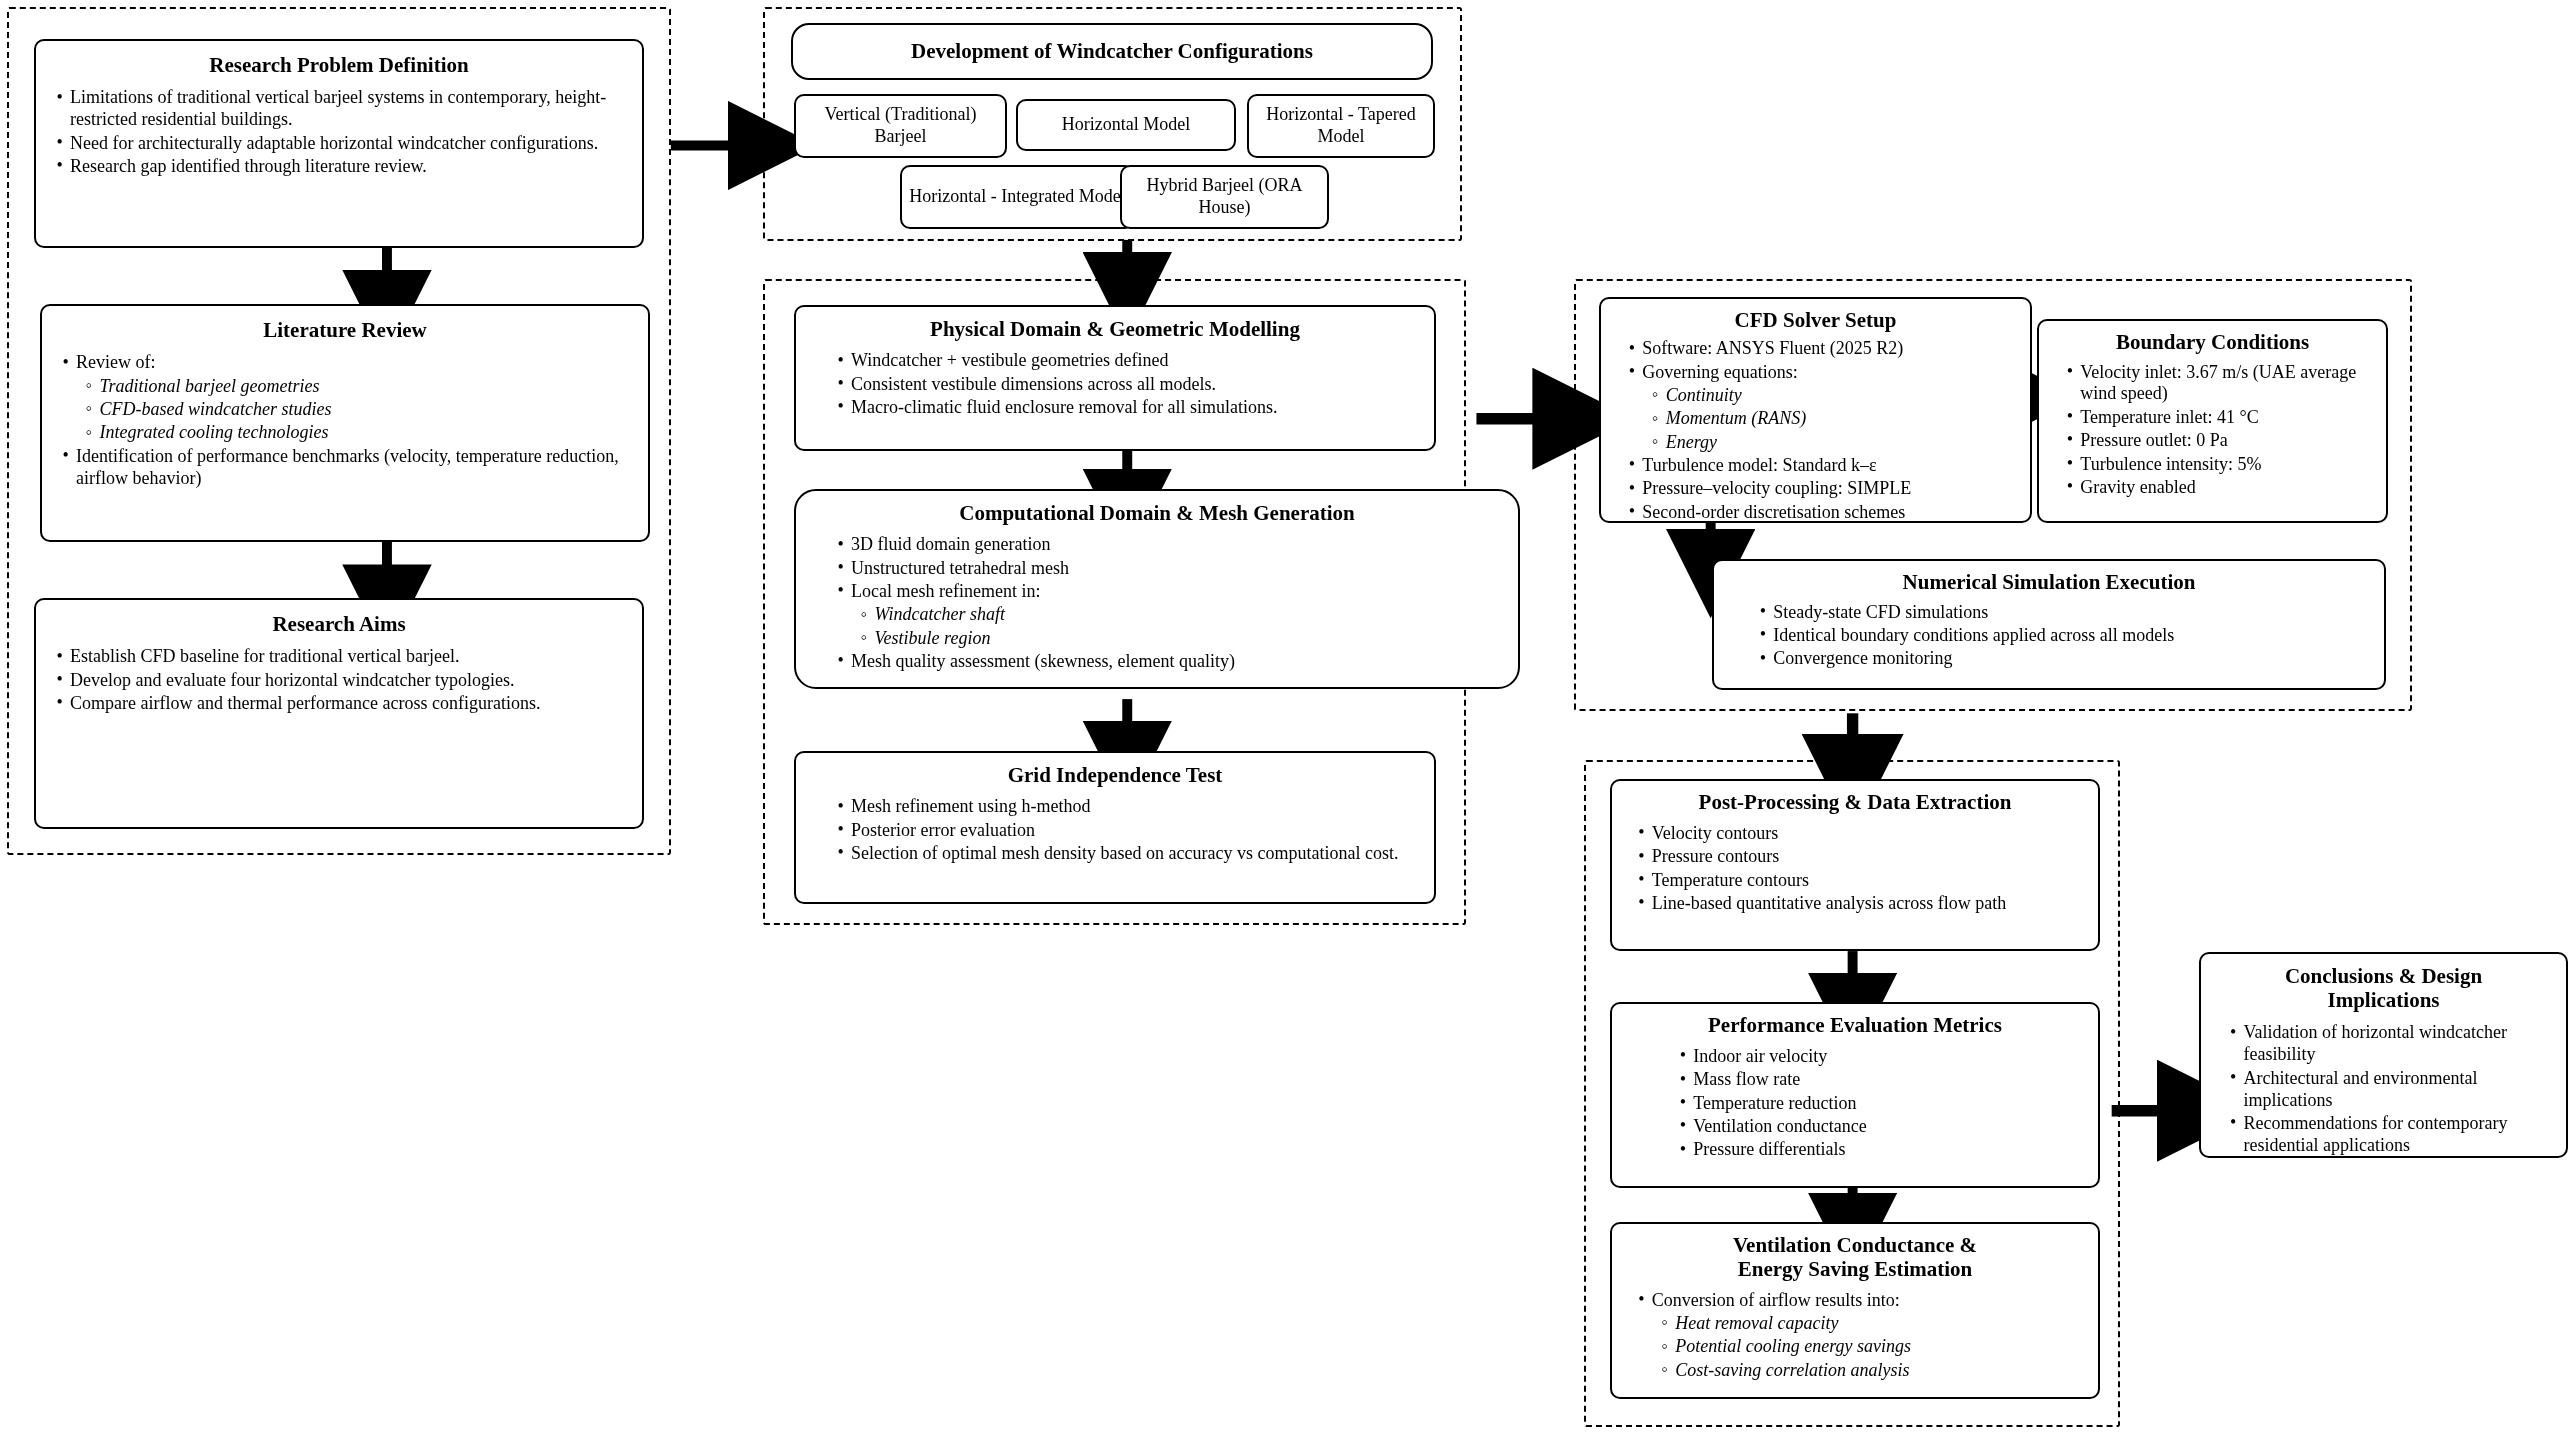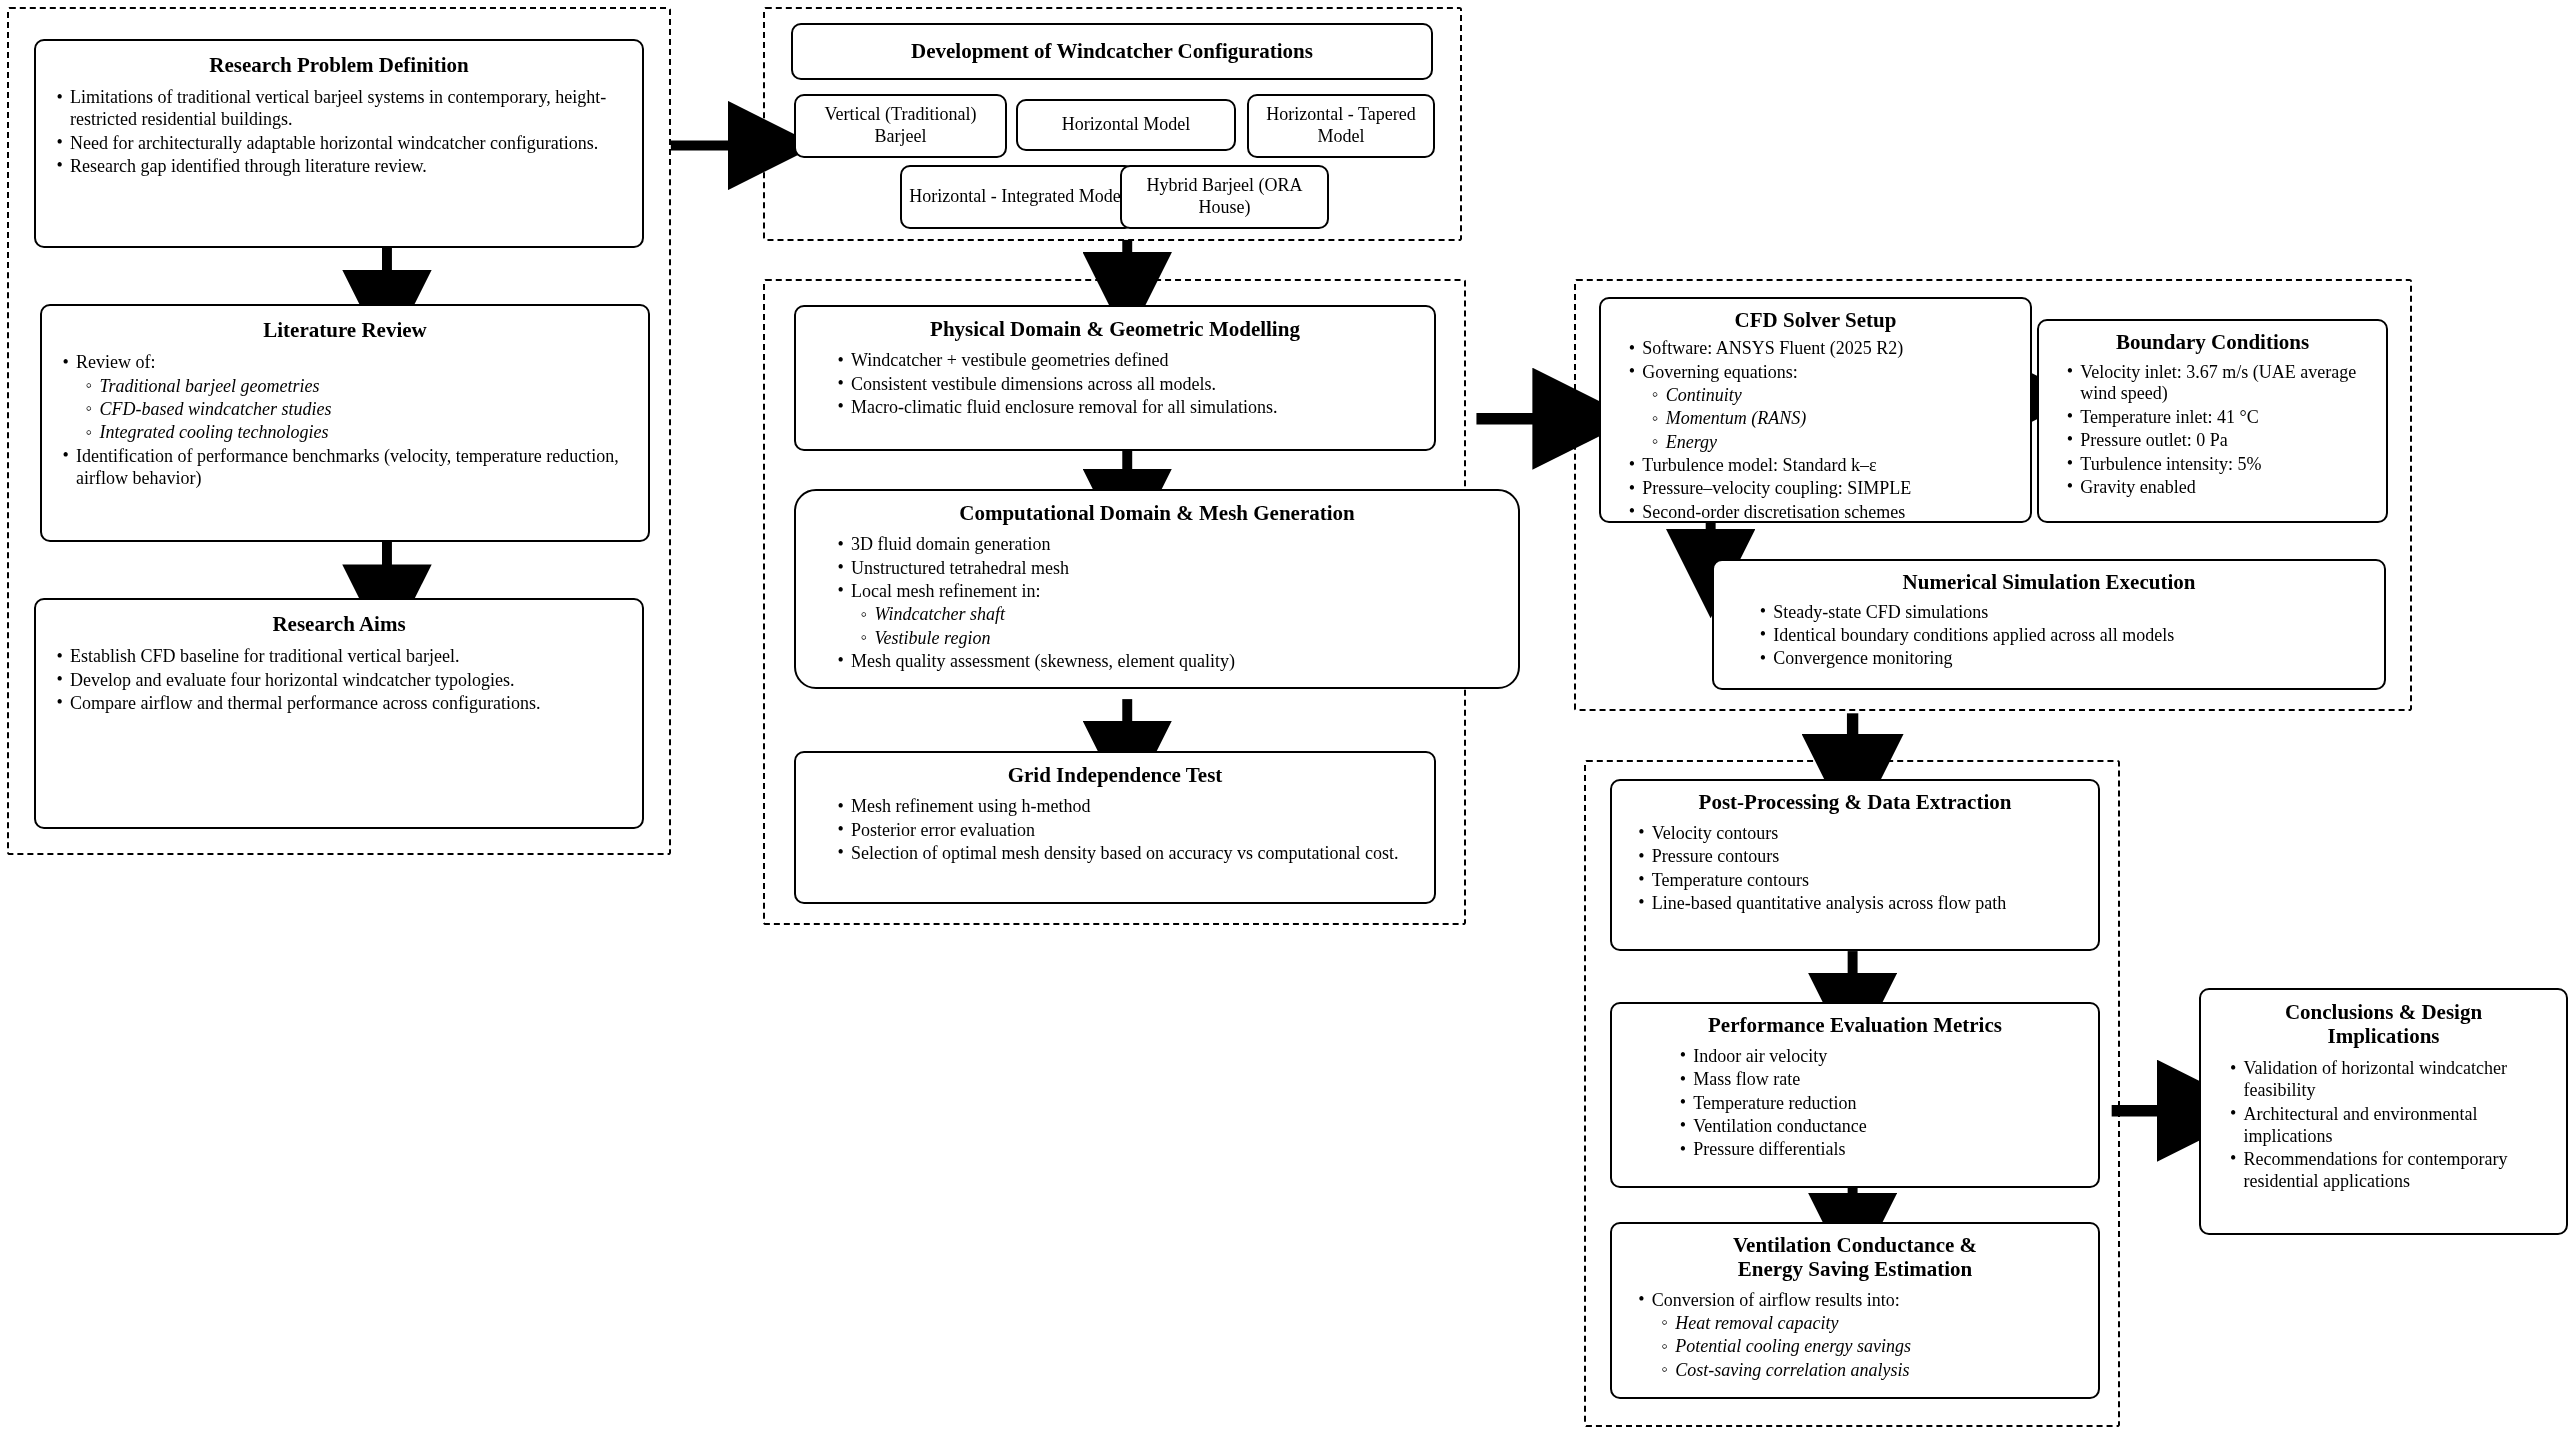--- a/index.html
+++ b/index.html
@@ -81,21 +81,21 @@
     <div class="title">Research Aims</div>
     <ul style="margin-top:10px;">
       <li>Establish CFD baseline for traditional vertical barjeel.</li>
       <li>Develop and evaluate four horizontal windcatcher typologies.</li>
       <li>Compare airflow and thermal performance across configurations.</li>
     </ul>
   </div>
 
   <div class="grp" style="left:763px;top:7px;width:699px;height:234px;"></div>
 
-  <div class="box" style="left:791px;top:23px;width:642px;height:57px;display:flex;align-items:center;justify-content:center;">
+  <div class="box" style="left:791px;top:23px;width:642px;height:57px;display:flex;align-items:center;justify-content:center;border-radius:18px;">
     <div class="title">Development of Windcatcher Configurations</div>
   </div>
 
   <div class="box" style="left:794px;top:94px;width:213px;height:64px;display:flex;align-items:center;justify-content:center;padding:0 7px;">
     <div class="lbl">Vertical (Traditional) Barjeel</div>
   </div>
   <div class="box" style="left:1016px;top:99px;width:220px;height:52px;display:flex;align-items:center;justify-content:center;padding:0 7px;">
     <div class="lbl">Horizontal Model</div>
   </div>
   <div class="box" style="left:1247px;top:94px;width:188px;height:64px;display:flex;align-items:center;justify-content:center;padding:0 5.7px;">
@@ -209,21 +209,21 @@
     <div class="title">Performance Evaluation Metrics</div>
     <ul style="margin-top:8.5px;margin-left:50px;">
       <li>Indoor air velocity</li>
       <li>Mass flow rate</li>
       <li>Temperature reduction</li>
       <li>Ventilation conductance</li>
       <li>Pressure differentials</li>
     </ul>
   </div>
 
-  <div class="box" style="left:2199px;top:988px;width:369px;height:247px;padding:11.4px 14px 5.7px 14px;">
+  <div class="box" style="left:2199px;top:952px;width:369px;height:206px;padding:11.4px 14px 5.7px 14px;">
     <div class="title">Conclusions &amp; Design</div>
     <div class="title">Implications</div>
     <ul style="margin-top:10px;margin-left:10px;">
       <li>Validation of horizontal windcatcher feasibility</li>
       <li>Architectural and environmental implications</li>
       <li>Recommendations for contemporary residential applications</li>
     </ul>
   </div>
 
 </div>

